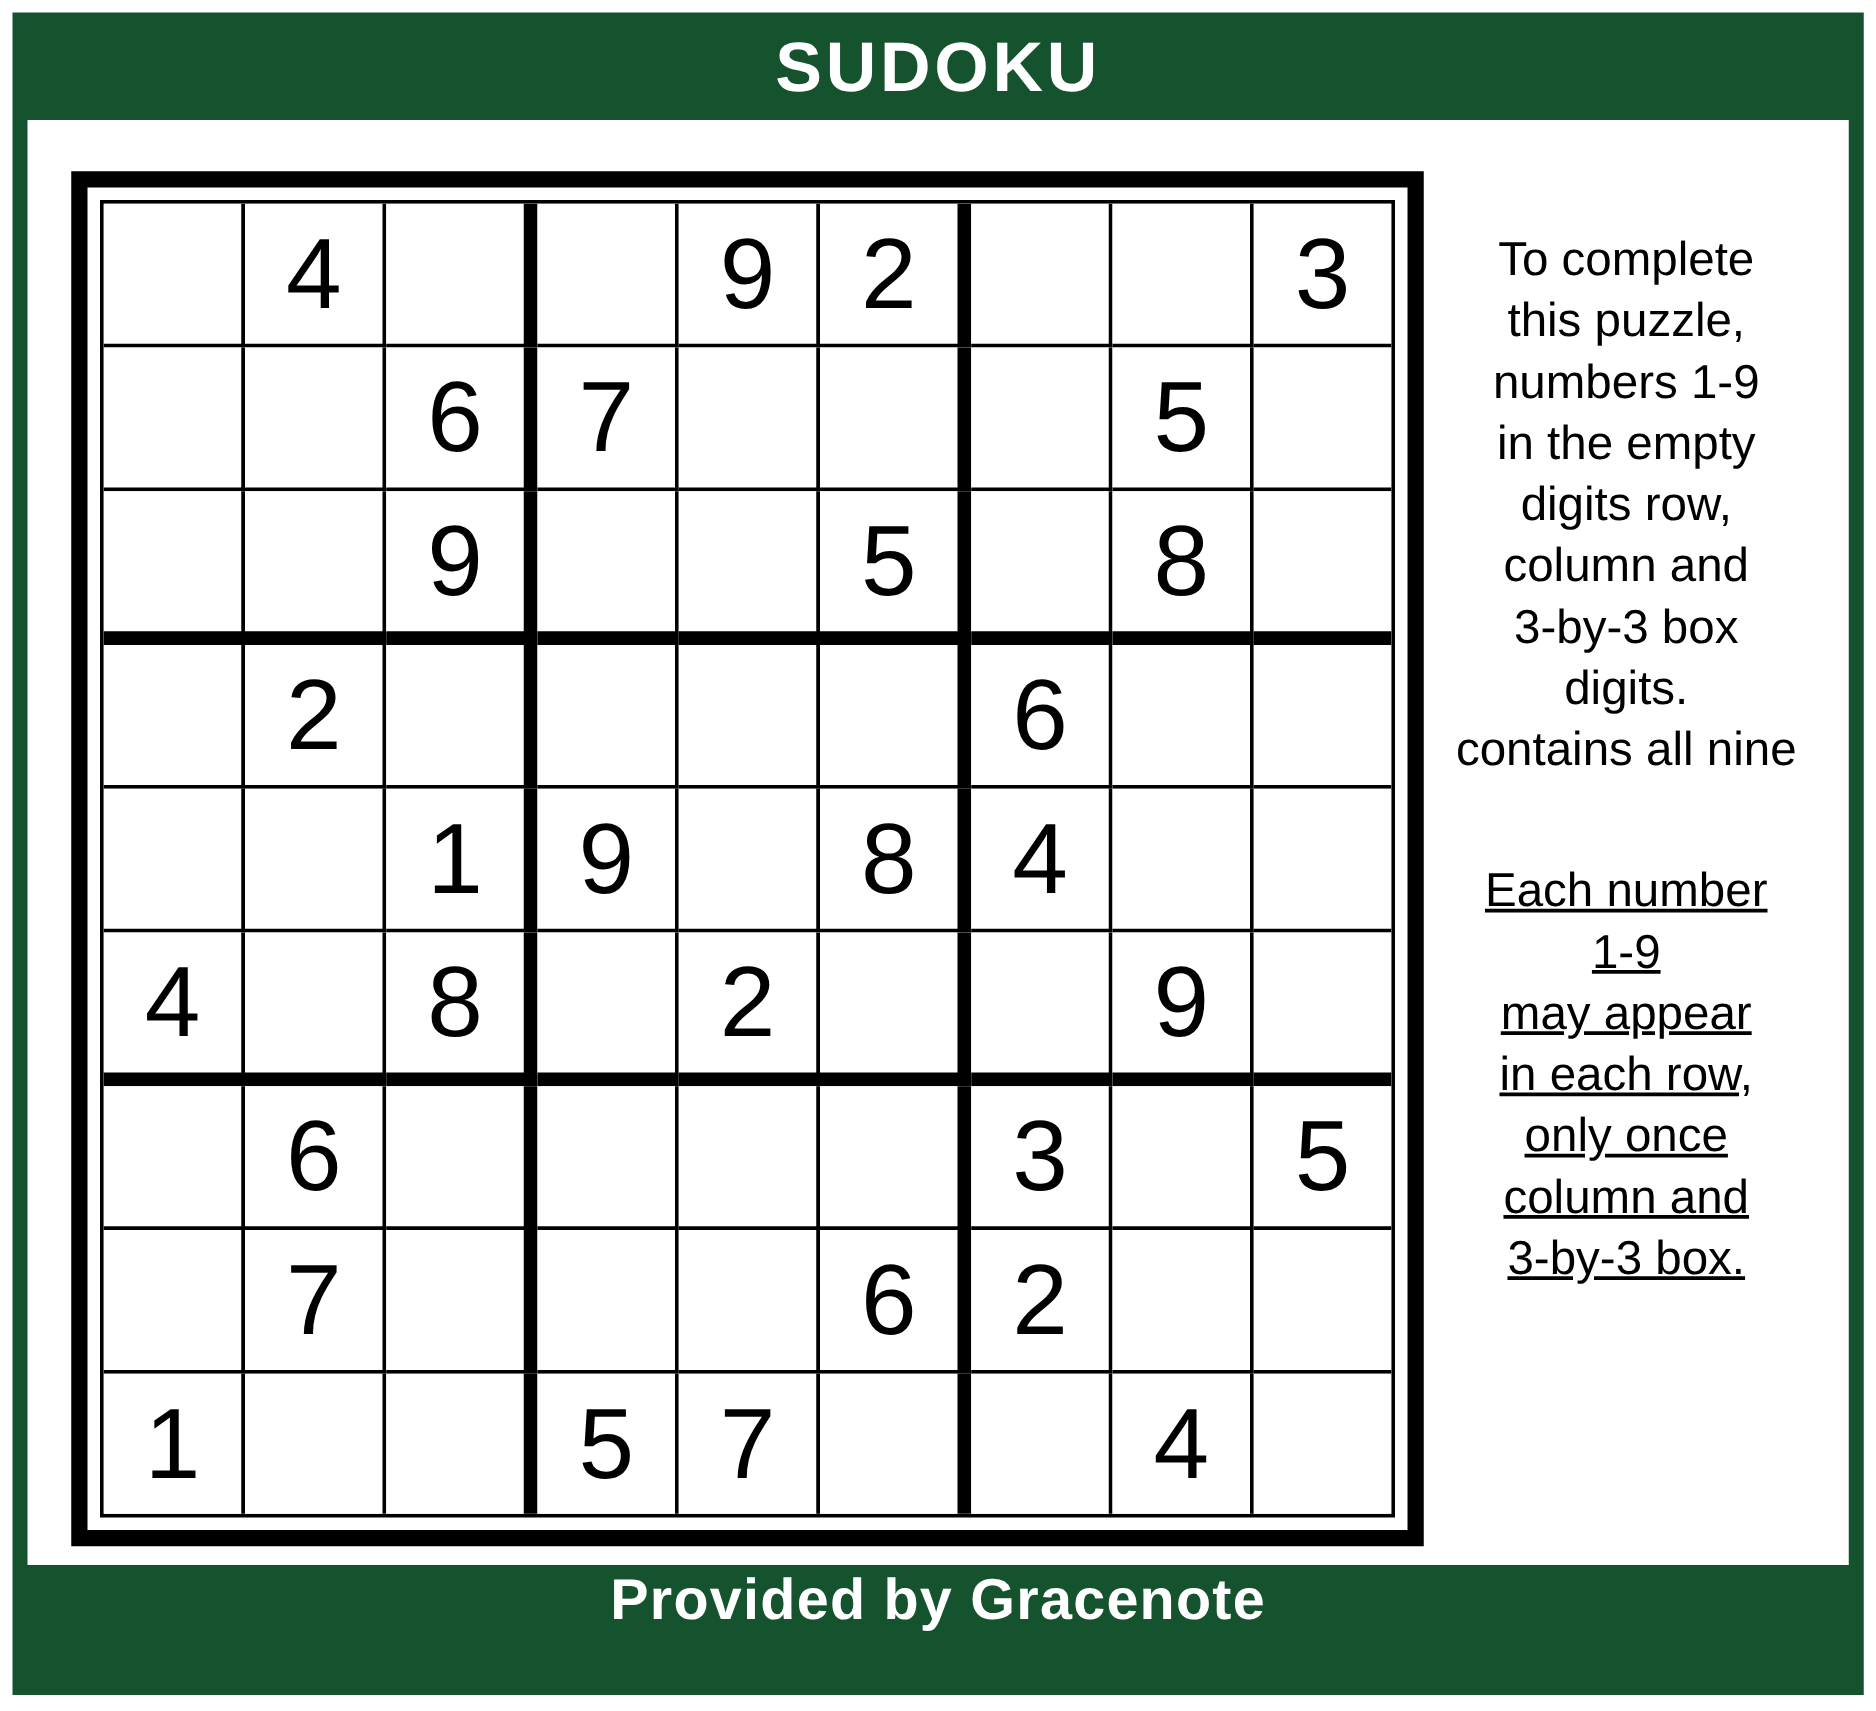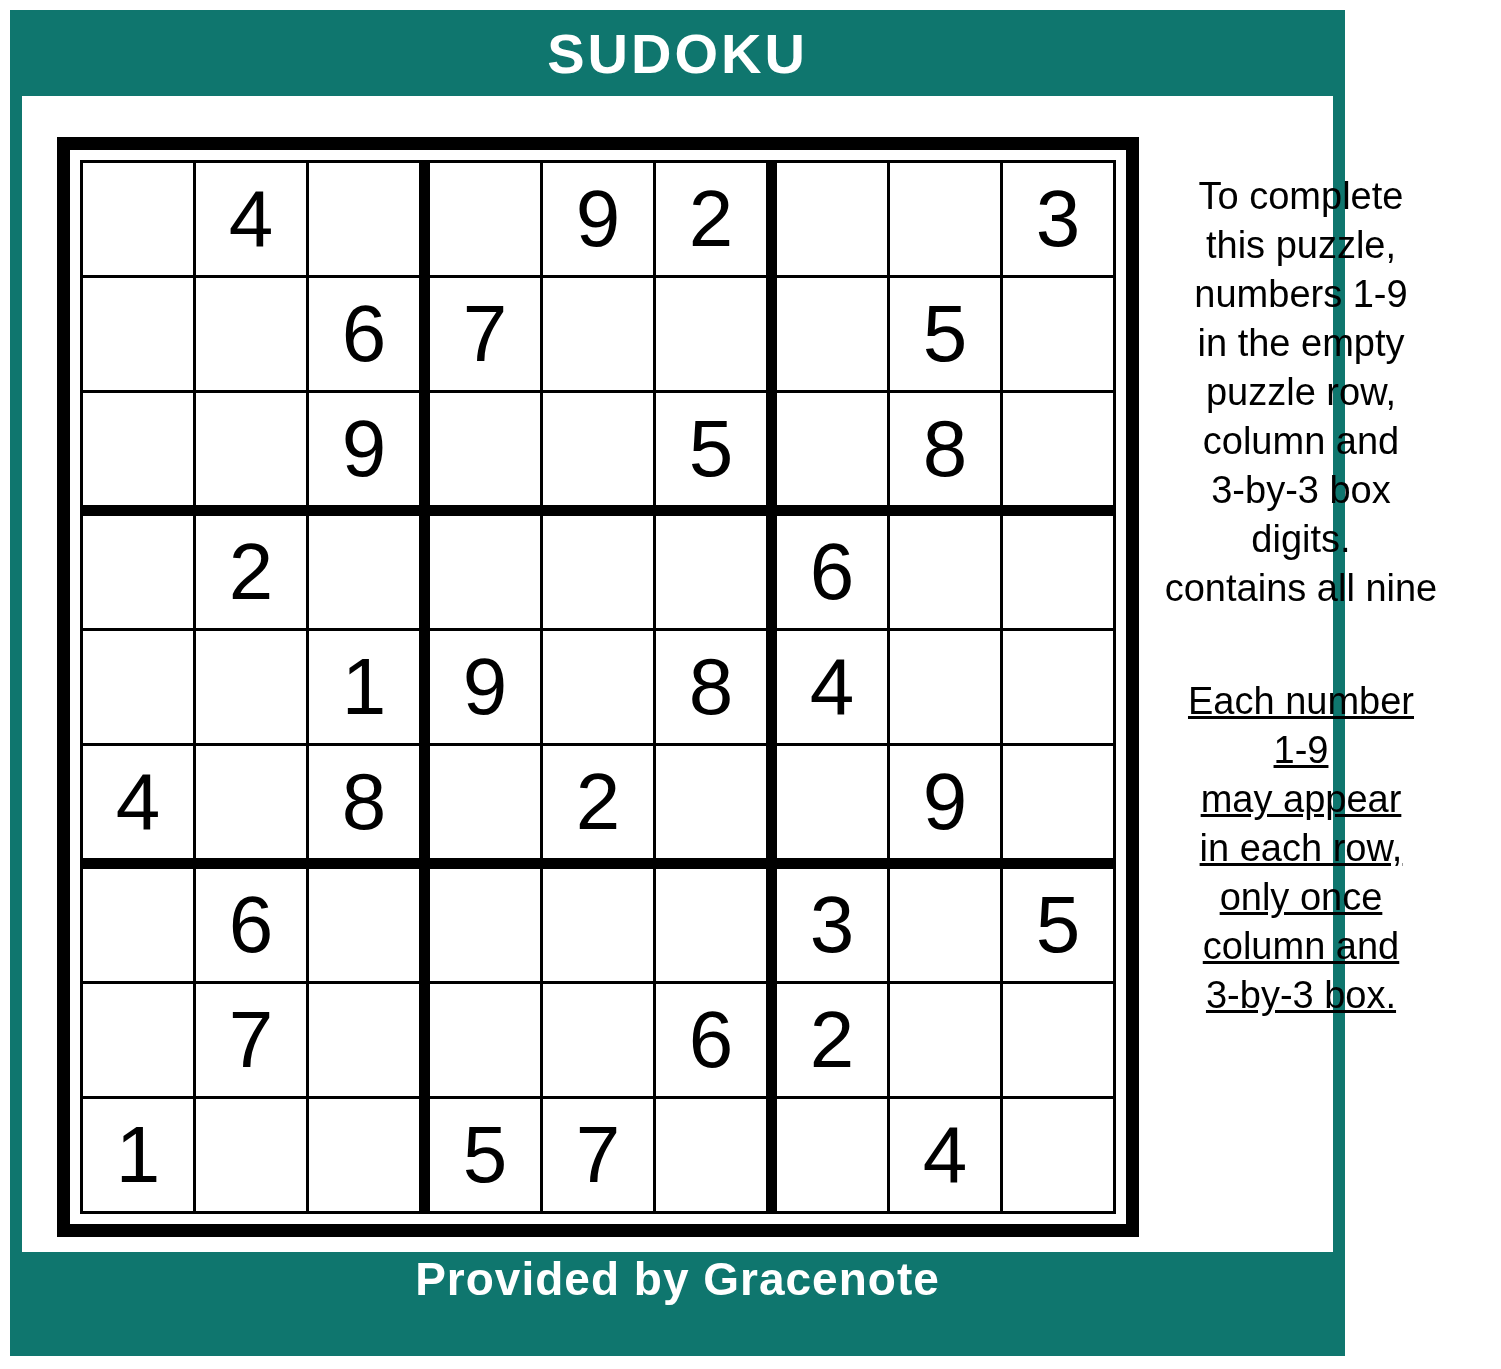--- a/index.html
+++ b/index.html
@@ -1,23 +1,22 @@
 <!DOCTYPE html>
 <html><head>
 <meta charset="utf-8">
 <style>
   html, body { margin:0; padding:0; background:#ffffff; }
   .artboard {
     position:relative; width:1501px; height:1369px; background:#ffffff;
     font-family:"Liberation Sans", sans-serif; overflow:hidden;
   }
   .frame {
-    position:absolute; left:10px; top:10px; width:1287px; height:1346px;
-    background:#0f766e;
-    padding-left:48px;
+    position:absolute; left:10px; top:10px; width:1481px; height:1346px;
+    background:#14532d;
   }
   .header {
     position:absolute; left:0; top:0; right:0; height:86px;
     display:flex; align-items:center; justify-content:center;
   }
   .title {
     color:#ffffff; font-size:56px; font-weight:800; letter-spacing:3px;
   }
   .footer {
     position:absolute; left:0; bottom:0; right:0; height:104px;
@@ -49,21 +48,21 @@
   .cell.thickR { border-right-width:11px; }
   .cell.thickB { border-bottom-width:11px; }
   .cell.lastC  { border-right:0; }
   .grid-row.lastR .cell { border-bottom:0; }
   
   .instructions {
     position:absolute; left:1124px; top:76px; width:310px;
     text-align:center; color:#000000;
     font-size:38px; line-height:49px;
   }
-  .para { margin:0; }
+  .para { margin:12px; }
   .para2 { margin-top:64px;text-decoration:underline; }
 </style>
 </head>
 <body>
 
 <div class="artboard">
   <div class="frame">
 
     <div class="header">
       <span class="title">SUDOKU</span>
@@ -173,21 +172,21 @@
             </div>
           </div>
       </div>
 
       <div class="instructions">
         <div class="para para1" id="para1">
             <div>To complete</div>
             <div>this puzzle,</div>
             <div>numbers 1-9</div>
             <div>in the empty</div>
-            <div>puzzle row,</div>
+            <div>digits row,</div>
             <div>column and</div>
             <div>3-by-3 box</div>
             <div>digits.</div>
             <div>contains all nine</div>
           </div>
         <div class="para para2" id="para2">
             <div>Each number</div>
             <div>1-9</div>
             <div>may appear</div>
             <div>in each row,</div>

